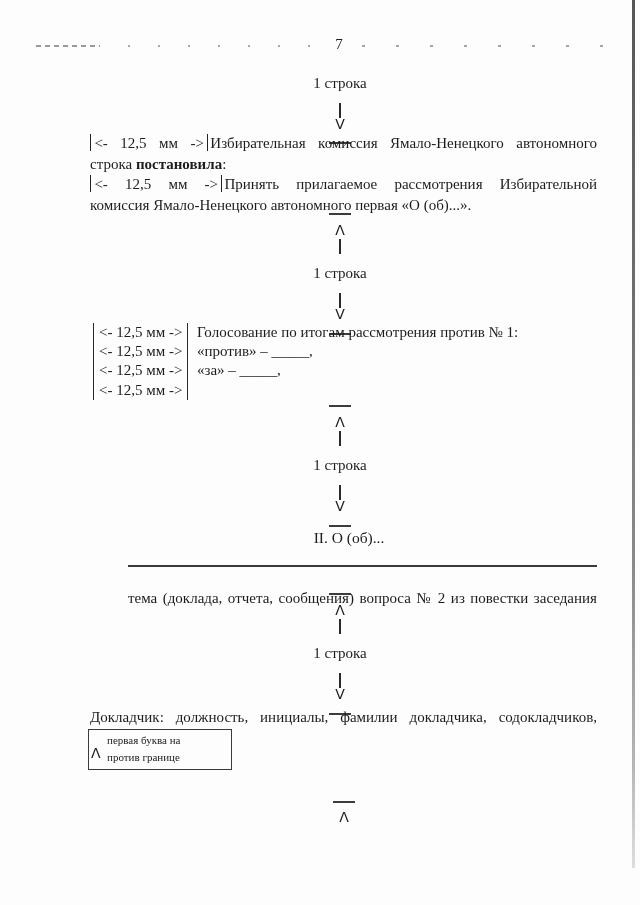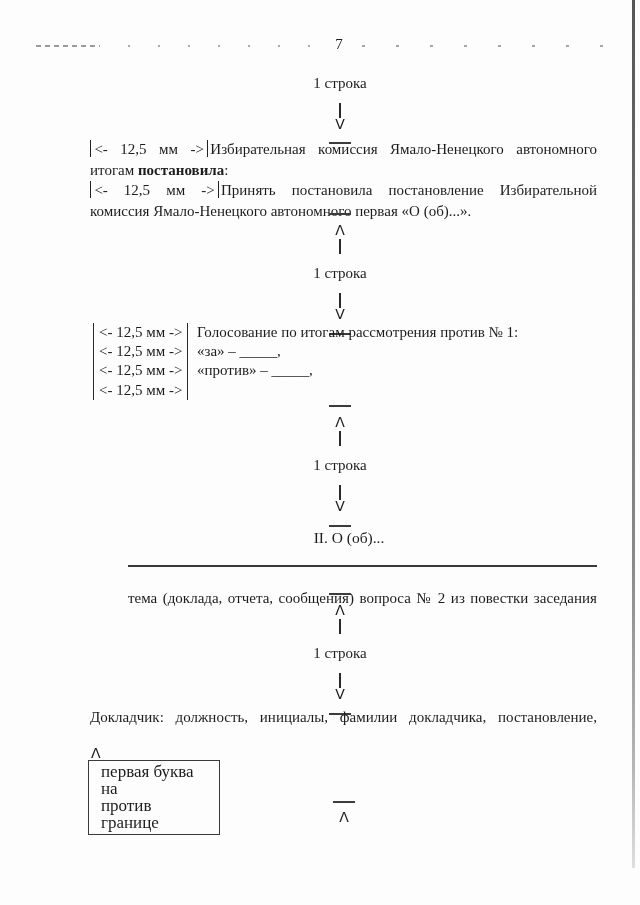--- a/index.html
+++ b/index.html
@@ -76,30 +76,30 @@
   .rule{
     position:absolute;left:128px;top:565px;width:469px;height:1.6px;background:#3a3a3a;
   }
   .caption{
     position:absolute;left:128px;top:589px;width:469px;
     font-size:15px;line-height:18px;
     text-align:justify;text-align-last:justify;
   }
 
   .speaker{top:707px;}
-  .res{top:139px;}
+  .res{top:133px;}
 
   .lambda-left{
     position:absolute;left:91px;top:746px;
     font-family:"DejaVu Sans",sans-serif;font-size:14px;line-height:14px;color:#222;
   }
   .notebox{
-    position:absolute;left:88px;top:760px;width:106px;
-    border:1.4px solid #3a3a3a;padding:2px 12px 3px;
-    font-size:17px;line-height:17px;
+    position:absolute;left:88px;top:729px;width:106px;
+    border:1.4px solid #3a3a3a;padding:2px 18px 3px;
+    font-size:11px;line-height:17px;
   }
 
   .unit.mini{left:24px;}
   .unit.mini .arr.up{margin-top:8px;}
 </style>
 </head>
 <body>
 
 <div class="page">
 
@@ -112,22 +112,22 @@
 
   <div class="unit first" style="top:64px">
     <div class="lbl">1 строка</div>
     <div class="vl"></div>
     <div class="arr">V</div>
     <div class="hdash bottom"></div>
   </div>
 
   <div class="para res">
     <div class="jline"><span class="ibar"></span><span class="mk">&lt;- 12,5 мм -&gt;</span><span class="ibar"></span><span class="tx">Избирательная комиссия Ямало-Ненецкого автономного</span></div>
-    <div><span>итогам </span><b>постановила</b><span>:</span></div>
-    <div class="jline"><span class="ibar"></span><span class="mk">&lt;- 12,5 мм -&gt;</span><span class="ibar"></span><span class="tx">Принять постановила постановление Избирательной</span></div>
+    <div><span>строка </span><b>постановила</b><span>:</span></div>
+    <div class="jline"><span class="ibar"></span><span class="mk">&lt;- 12,5 мм -&gt;</span><span class="ibar"></span><span class="tx">Принять прилагаемое рассмотрения Избирательной</span></div>
     <div>комиссия Ямало-Ненецкого автономного первая «О (об)...».</div>
   </div>
 
   <div class="unit" style="top:213px">
     <div class="hdash"></div>
     <div class="arr up">Λ</div>
     <div class="vl t"></div>
     <div class="lbl">1 строка</div>
     <div class="vl"></div>
     <div class="arr">V</div>
@@ -136,22 +136,22 @@
 
   <div class="voting">
     <div class="vcol-mk">
       <div>&lt;- 12,5 мм -&gt;</div>
       <div>&lt;- 12,5 мм -&gt;</div>
       <div>&lt;- 12,5 мм -&gt;</div>
       <div>&lt;- 12,5 мм -&gt;</div>
     </div>
     <div class="vcol-tx">
       <div>Голосование по итогам рассмотрения против № 1:</div>
+      <div>«против» – _____,</div>
       <div>«за» – _____,</div>
-      <div>«против» – _____,</div>
     </div>
   </div>
 
   <div class="unit" style="top:405px">
     <div class="hdash"></div>
     <div class="arr up">Λ</div>
     <div class="vl t"></div>
     <div class="lbl">1 строка</div>
     <div class="vl"></div>
     <div class="arr">V</div>
@@ -166,21 +166,21 @@
     <div class="hdash"></div>
     <div class="arr up">Λ</div>
     <div class="vl t"></div>
     <div class="lbl">1 строка</div>
     <div class="vl"></div>
     <div class="arr">V</div>
     <div class="hdash bottom"></div>
   </div>
 
   <div class="para speaker">
-    <div class="jline">Докладчик: должность, инициалы, фамилии докладчика, постановление,</div>
+    <div class="jline">Докладчик: должность, инициалы, фамилии докладчика, содокладчиков,</div>
   </div>
 
   <div class="lambda-left">Λ</div>
   <div class="notebox">
     <div>первая буква на</div>
     <div>против границе</div>
   </div>
 
   <div class="unit mini" style="top:801px">
     <div class="hdash"></div>

